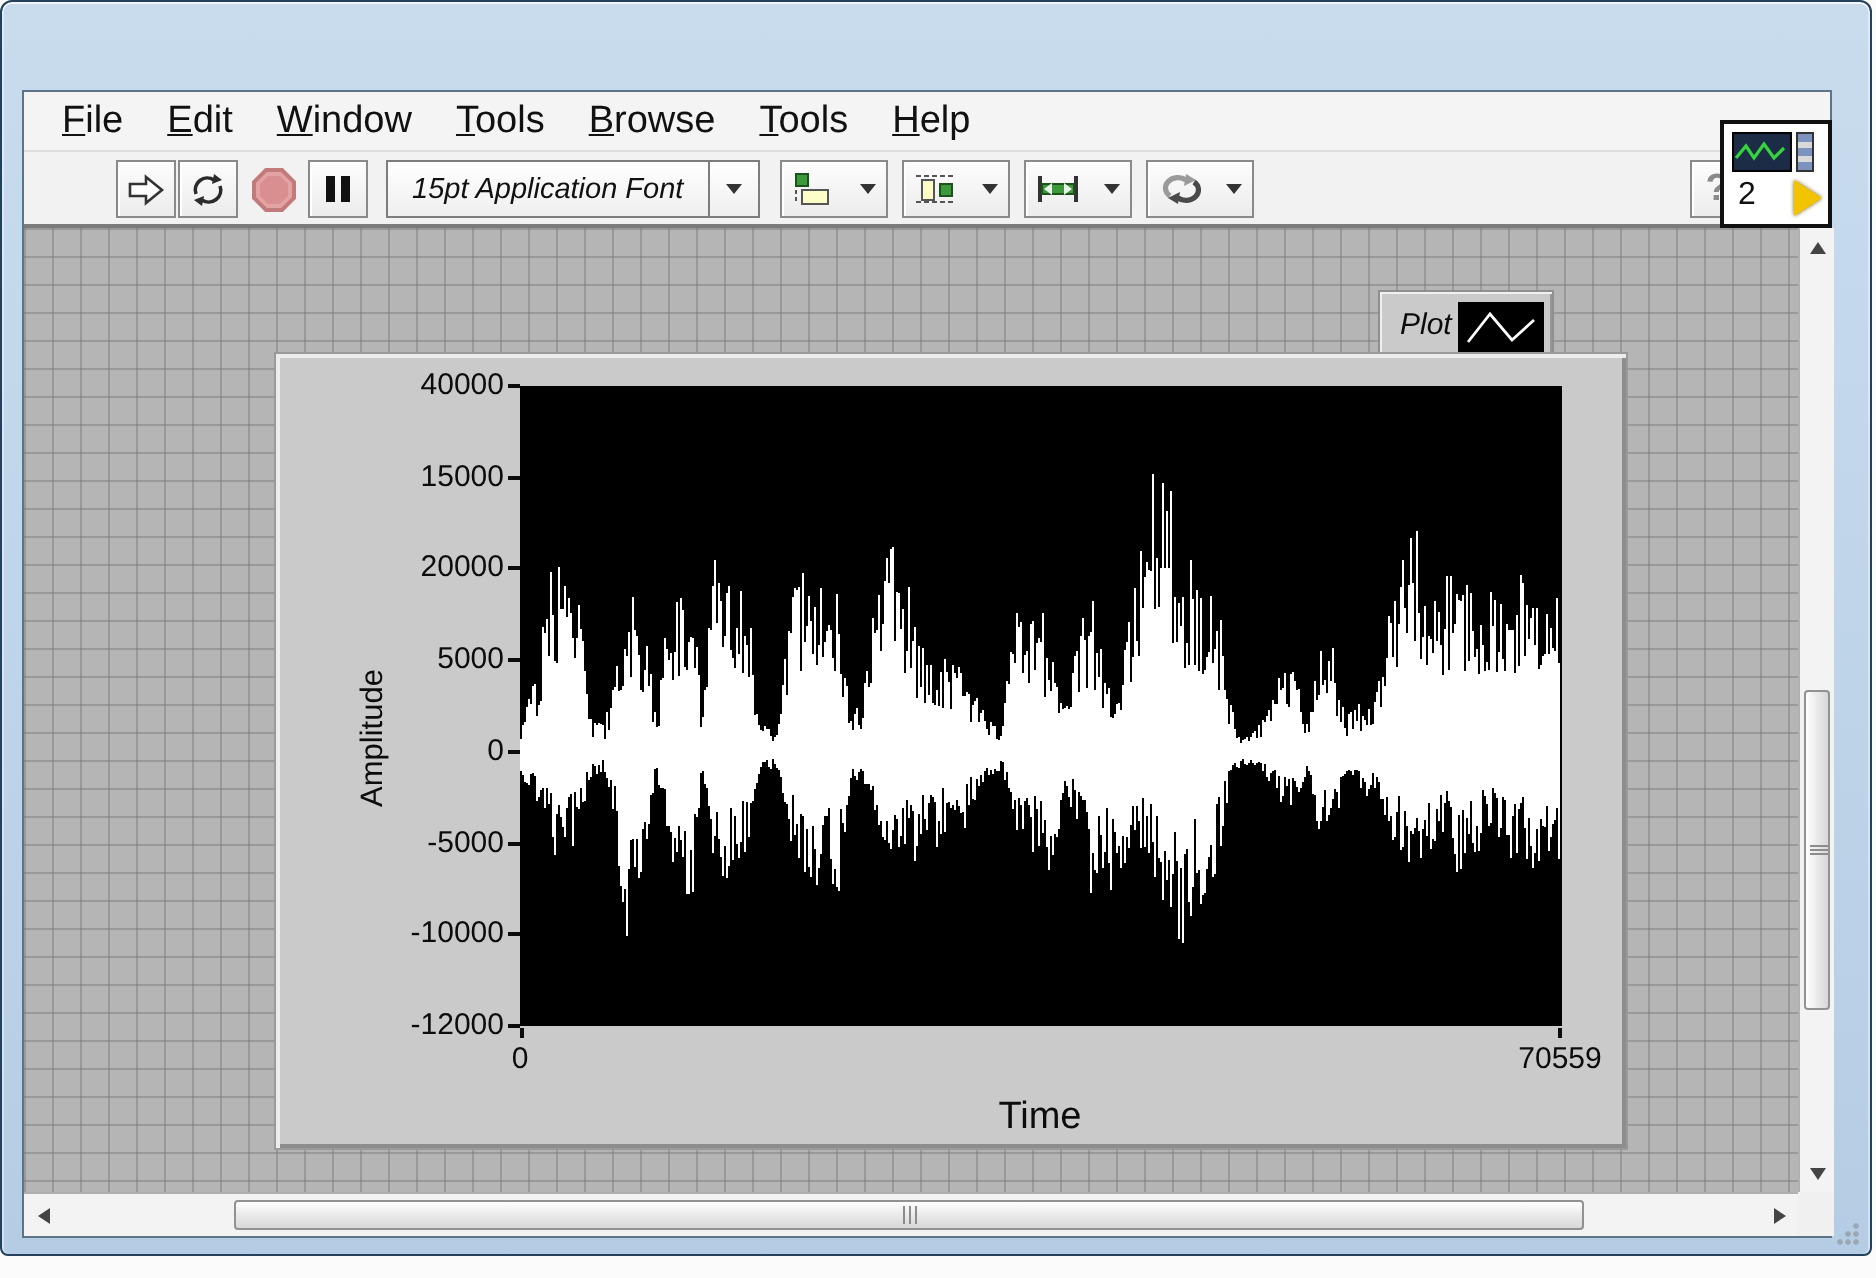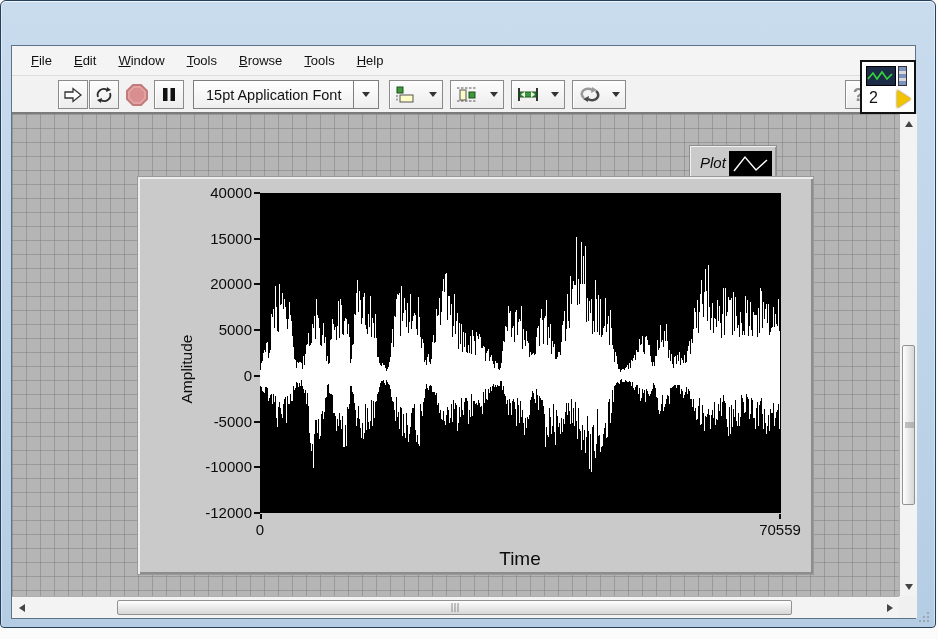--- a/index.html
+++ b/index.html
@@ -32,25 +32,25 @@
   .glyph-min { width:11px; height:3px; background:#fff; box-shadow:0 1px 1px rgba(0,0,0,.5); margin-top:5px; }
   .glyph-max { width:10px; height:8px; border:2px solid #fff; box-shadow:0 1px 1px rgba(0,0,0,.4); }
   .glyph-close { color:#fff; font-size:13px; font-weight:bold; text-shadow:0 1px 1px rgba(0,0,0,.5); line-height:1; }
 
   
   .client { position:absolute; left:10px; top:44px; width:905px; height:574px;
     background:#f3f3f3; border:1px solid #5f7386; }
 
   .menubar { position:absolute; left:0; top:0; width:100%; height:30px;
     background:#f4f4f4; border-bottom:1px solid #dcdcdc; display:flex; align-items:center; padding-left:8px; }
-  .menu-item { display:inline-block; padding:5px 11px; font-size:13px; color:#111; cursor:default;text-align:center; }
+  .menu-item { display:inline-block; padding:5px 11px; font-size:19px; color:#111; cursor:default;text-align:center; }
   .menu-item::first-letter { text-decoration:underline; }
 
   .toolbar { position:absolute; left:0; top:31px; width:100%; height:37px;
-    background:#f2f2f2; border-bottom:2px solid #7b7b7b; display:flex; align-items:center; padding-left:46px; }
+    background:#f2f2f2; border-bottom:2px solid #7b7b7b; display:flex; align-items:center; padding-left:46px;font-style:italic; }
   .tbtn { height:29px; border:1px solid #8a8a8a; background:linear-gradient(#fdfdfd,#ececec);
     box-shadow:inset 1px 1px 0 #fff; display:flex; align-items:center; justify-content:center; margin-right:1px; }
   .tbtn.sq { width:30px; }
   .tbtn.flat { border:none; background:transparent; box-shadow:none; margin:0 2px; }
   .font-combo { display:flex; height:29px; margin:0 10px 0 8px; border:1px solid #7d7d7d; background:linear-gradient(#ffffff,#efefef); }
   .font-combo .txt { padding:0 12px; font-size:14.5px; color:#111; display:flex; align-items:center; }
   .font-combo .arr { width:25px; border-left:1px solid #7d7d7d; display:flex; align-items:center; justify-content:center; }
   .drop-arrow { width:0; height:0; border-left:4px solid transparent; border-right:4px solid transparent; border-top:5px solid #333; }
   .tbtn.combo { width:54px; justify-content:space-between; padding:0 5px; margin-right:7px; }
   .help-btn { position:absolute; left:833px; top:34px; width:27px; height:29px;

